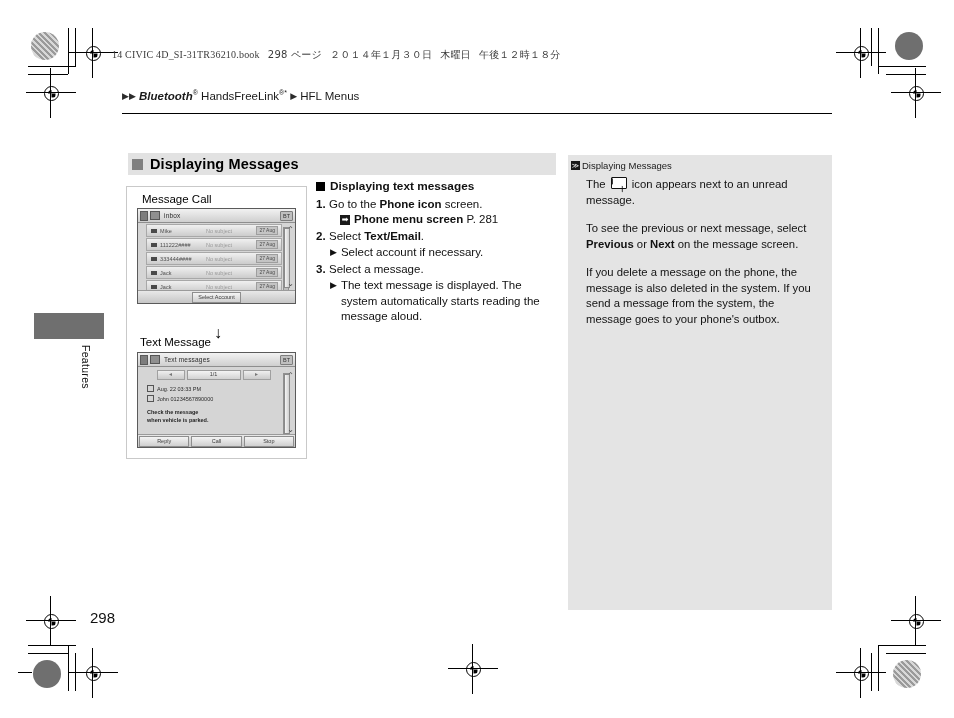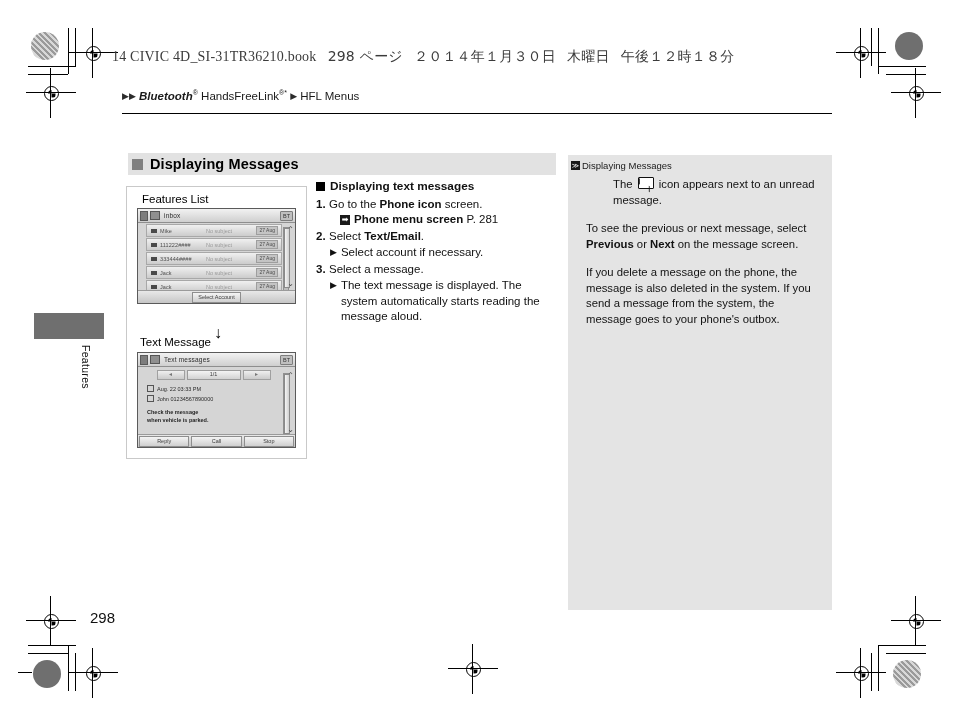--- a/index.html
+++ b/index.html
@@ -44,21 +44,21 @@
   .dot-mark.hatched {
     background:
       repeating-linear-gradient(45deg, #9a9a9a 0 2px, #d8d8d8 2px 4px);
   }
   .crop-line { position: absolute; background: #000; }
 
   
   .book-header {
     position: absolute;
     left: 112px; top: 48px;
-    font-size: 14px; color: #3b3b3b;
+    font-size: 10px; color: #3b3b3b;
     letter-spacing: .2px;
     font-family: "Liberation Serif", serif;
     white-space: nowrap;
   }
   .book-header .jp { font-family: "DejaVu Sans", sans-serif; }
 
   
   .breadcrumb {
     position: absolute; left: 122px; top: 89px;
     font-size: 11.5px; color: #1a1a1a; white-space: nowrap;
@@ -387,21 +387,21 @@
   </div>
   <div class="breadcrumb-rule"></div>
 
   <div class="section-bar">
     <span class="sq"></span>
     <span class="txt">Displaying Messages</span>
   </div>
 
   <div class="fig-box"></div>
 
-  <div class="fig-label" style="left:142px; top:193px;">Features List</div>
+  <div class="fig-label" style="left:142px; top:193px;">Message Call</div>
 
   <div class="lcd" style="left:137px; top:208px; width:157px; height:94px;">
     <div class="lcd-title">
       <span class="ic"></span>
       <span class="ic2"></span>
       <span class="tname">inbox</span>
       <span class="badge">BT</span>
     </div>
     <div class="lcd-body" style="height:68px;">
 
@@ -529,21 +529,21 @@
       <span class="tri">▶</span>
       <span>The text message is displayed. The system automatically starts reading the message aloud.</span>
     </div>
   </div>
 
   <div class="notes">
     <div class="nh">
       <span class="nico">≫</span>
       <span>Displaying Messages</span>
     </div>
-    <p style="margin-top:6px;margin-left:27px;"><span>The </span><span class="envico"></span><span> icon appears next to an unread message.</span></p>
+    <p style="margin-top:6px;"><span>The </span><span class="envico"></span><span> icon appears next to an unread message.</span></p>
     <p class="gap"><span>To see the previous or next message, select </span><b>Previous</b><span> or </span><b>Next</b><span> on the message screen.</span></p>
     <p class="gap">If you delete a message on the phone, the message is also deleted in the system. If you send a message from the system, the message goes to your phone's outbox.</p>
   </div>
 
   <div class="tab-block"></div>
   <div class="tab-text">Features</div>
 
   <div class="pageno">298</div>
 
 </div>

